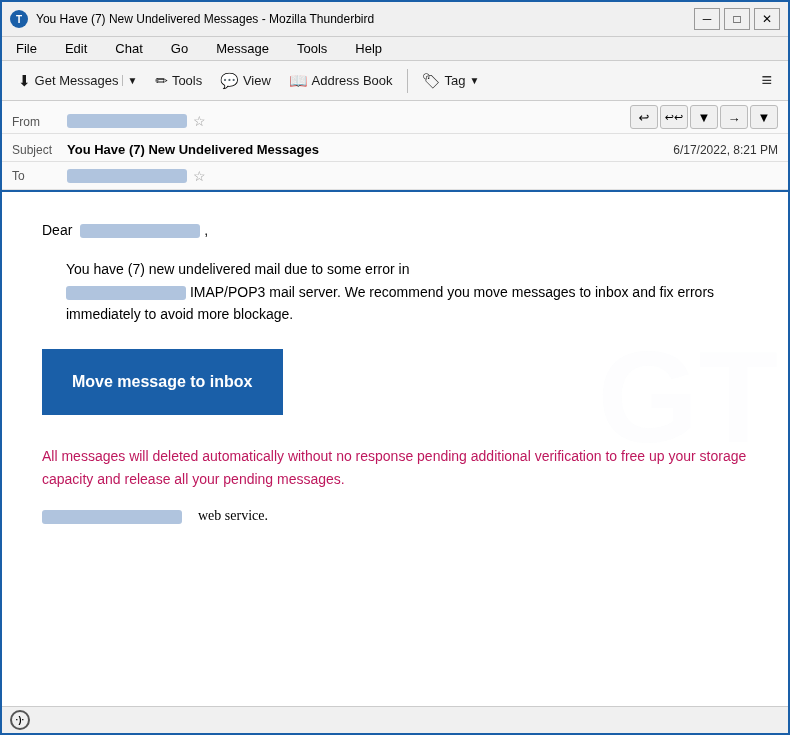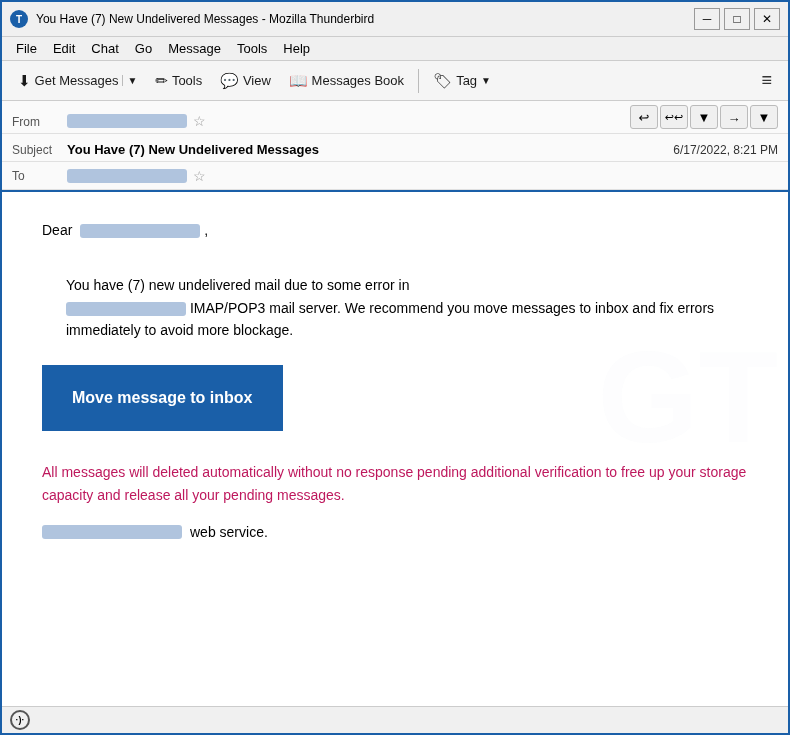--- a/index.html
+++ b/index.html
@@ -62,21 +62,21 @@
       justify-content: center;
       font-size: 12px;
     }
     
     .menu-bar {
       display: flex;
       align-items: center;
       padding: 2px 8px;
       background: #f0f0f0;
       border-bottom: 1px solid #ccc;
-      gap: 4px;
+      gap: 16px;
     }
     .menu-item {
       padding: 2px 6px;
       cursor: pointer;
       font-size: 13px;
       color: #000;
     }
     
     .toolbar {
       display: flex;
@@ -223,21 +223,21 @@
       transform: translateY(-50%);
       font-size: 120px;
       font-weight: 900;
       color: rgba(200, 200, 220, 0.3);
       pointer-events: none;
       user-select: none;
       line-height: 1;
     }
     .email-greeting {
       font-size: 14px;
-      margin-bottom: 36px;
+      margin-bottom: 20px;
       color: #000;
     }
     .email-paragraph {
       font-size: 14px;
       line-height: 1.6;
       color: #000;
       margin-bottom: 24px;
       margin-left: 24px;
     }
     .move-btn {
@@ -256,22 +256,23 @@
     .email-footer-text {
       font-size: 14px;
       line-height: 1.6;
       color: #be185d;
       margin-bottom: 18px;
     }
     .email-signature {
       font-size: 14px;
       color: #000;
       display: flex;
-      align-items: center;
-      gap: 8px;
+      align-items: flex-end;
+      gap: 16px;
+      font-family: Liberation Serif, serif;
     }
     
     .status-bar {
       background: #f0f0f0;
       border-top: 1px solid #ccc;
       padding: 3px 8px;
       display: flex;
       align-items: center;
       gap: 8px;
       min-height: 24px;
@@ -323,21 +324,21 @@
     <button class="toolbar-btn">
       <span class="toolbar-icon">✏</span>
       <span>Tools</span>
     </button>
     <button class="toolbar-btn">
       <span class="toolbar-icon">💬</span>
       <span>View</span>
     </button>
     <button class="toolbar-btn">
       <span class="toolbar-icon">📖</span>
-      <span>Messages Book</span>
+      <span>Address Book</span>
     </button>
     <div class="toolbar-separator"></div>
     <button class="toolbar-btn">
       <span class="toolbar-icon">🏷</span>
       <span>Tag</span>
       <span style="font-size:10px;">▼</span>
     </button>
     <div class="toolbar-spacer"></div>
     <button class="hamburger-btn">≡</button>
   </div>

